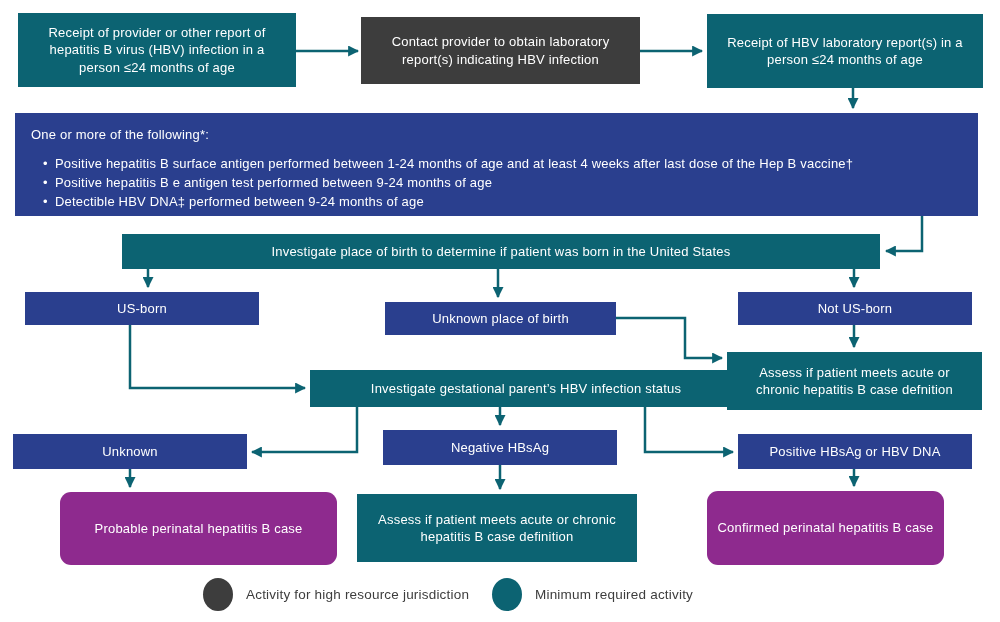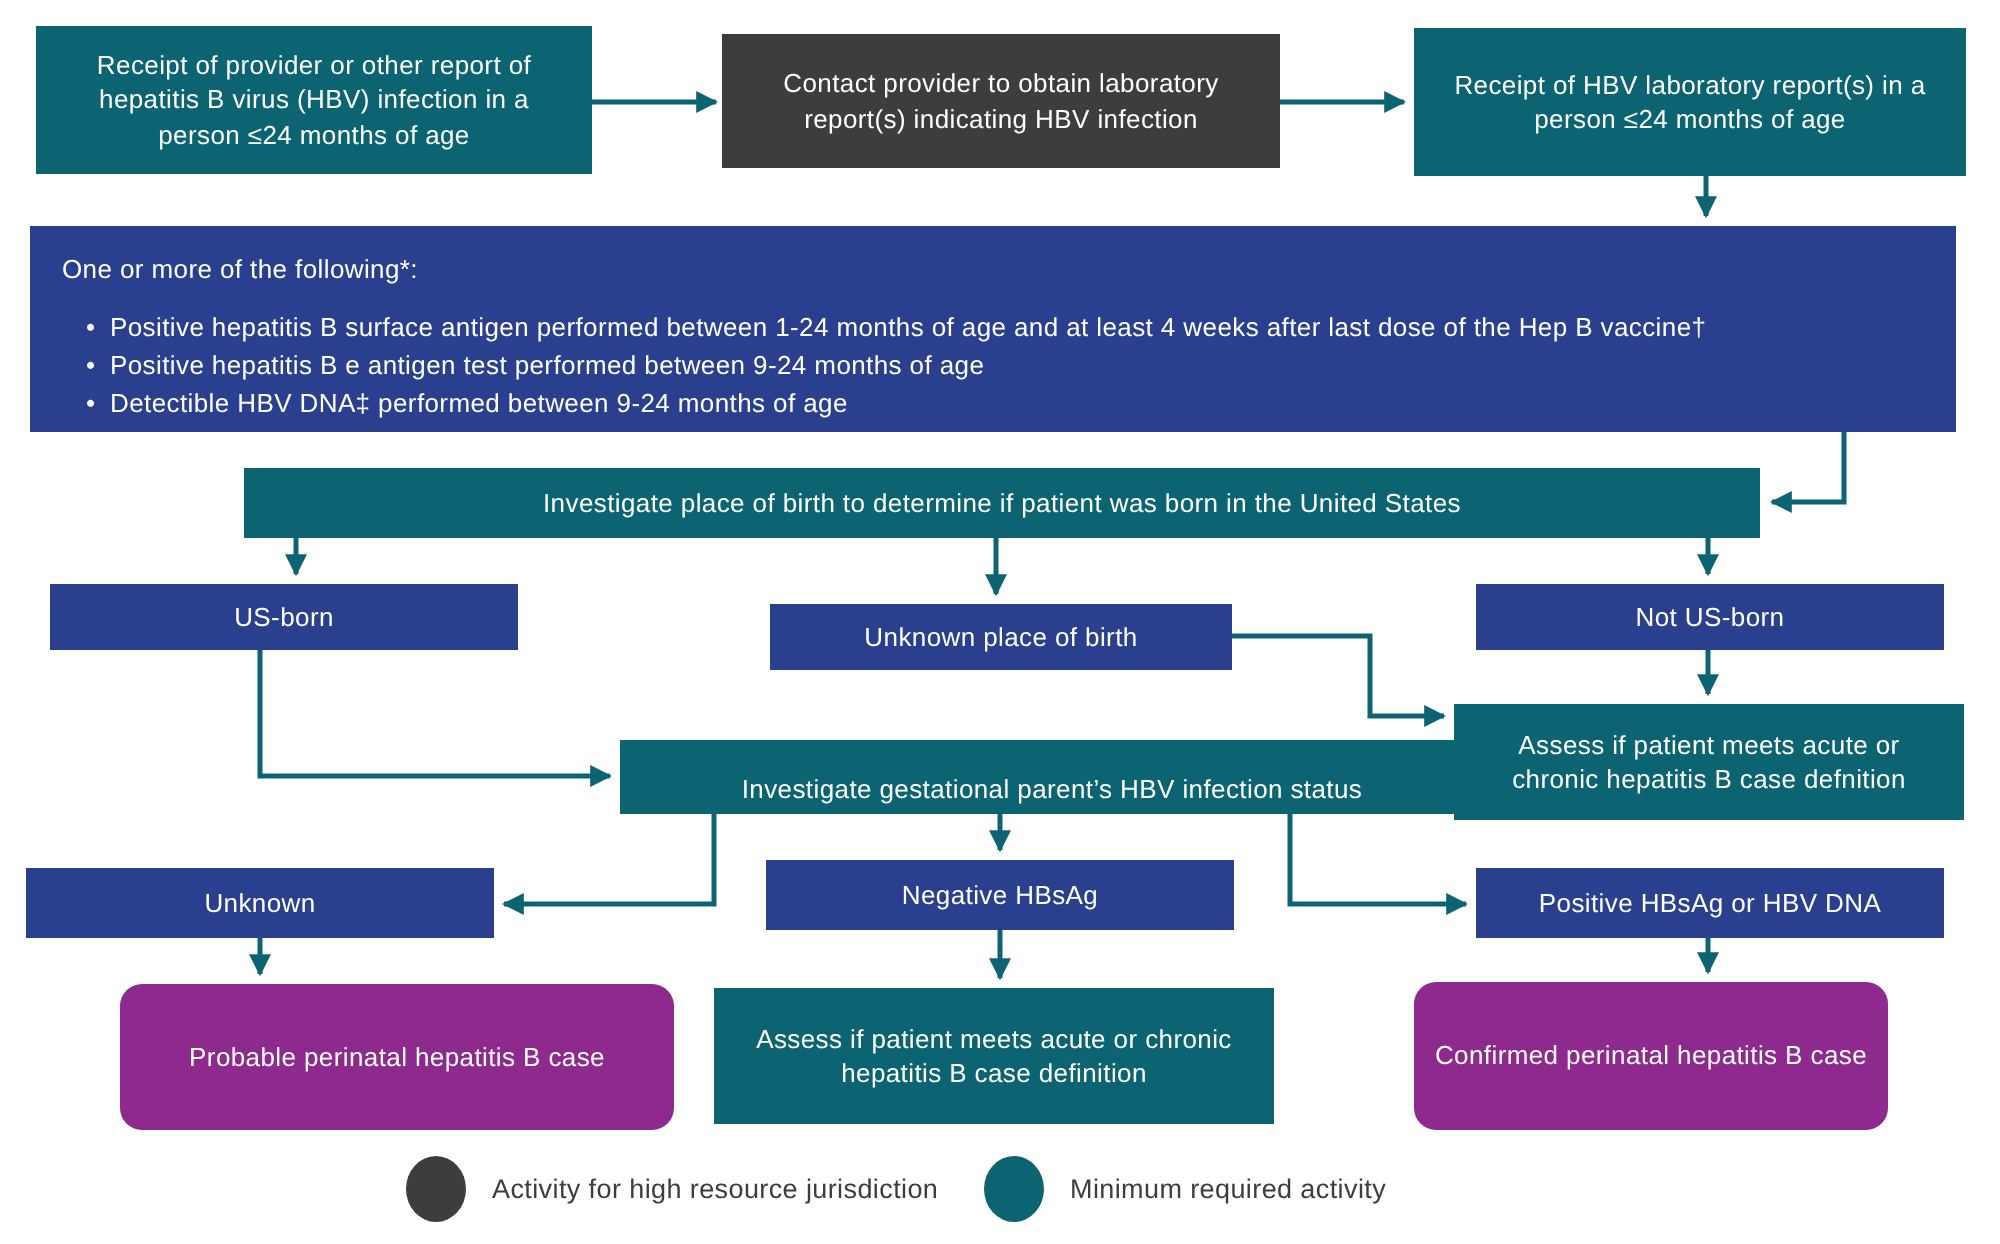--- a/index.html
+++ b/index.html
@@ -101,21 +101,21 @@
   </div>
 
   <div class="node blue" style="left:738px;top:292px;width:234px;height:33px;">
     <span>Not US-born</span>
   </div>
 
   <div class="node teal" style="left:727px;top:352px;width:255px;height:58px;">
     <span>Assess if patient meets acute or chronic hepatitis B case defnition</span>
   </div>
 
-  <div class="node teal" style="left:310px;top:370px;width:432px;height:37px;align-items:flex-end;">
+  <div class="node teal" style="left:310px;top:370px;width:432px;height:37px;">
     <span>Investigate gestational parent’s HBV infection status</span>
   </div>
 
   <div class="node blue" style="left:13px;top:434px;width:234px;height:35px;">
     <span>Unknown</span>
   </div>
 
   <div class="node blue" style="left:383px;top:430px;width:234px;height:35px;text-align:right;">
     <span>Negative HBsAg</span>
   </div>

